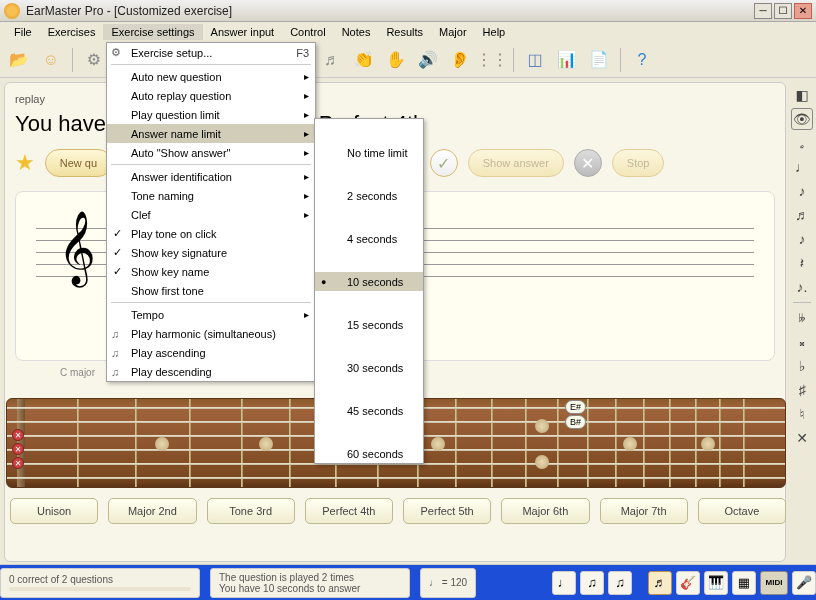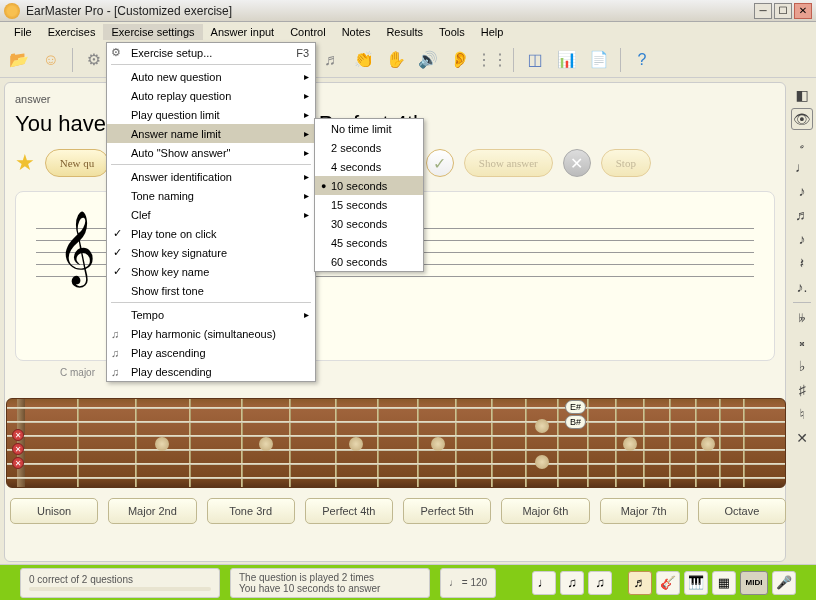--- a/index.html
+++ b/index.html
@@ -31,21 +31,21 @@
   .content { position: relative; height: calc(100% - 22px - 20px - 36px - 36px); background: #ece9d8; }
   
   .workspace { position: absolute; left: 4px; right: 30px; top: 4px; bottom: 2px; background: #f8f6e8; border: 1px solid #ccc; border-radius: 6px; padding: 10px; }
   
   .breadcrumb { font-size: 11px; color: #555; margin-bottom: 6px; }
   
   .headline { font-size: 22px; font-weight: normal; margin-bottom: 12px; display: flex; gap: 14px; }
   
   .action-row { display: flex; align-items: center; gap: 10px; margin-bottom: 14px; }
   .star-icon { font-size: 22px; color: #f0c030; }
-  .action-btn { height: 28px; padding: 0 14px; border: 1px solid #d8b870; background: linear-gradient(to bottom, #fff8d8, #f0e0a0); border-radius: 14px; display: flex; align-items: center; font-size: 11px; color: #806030; cursor: pointer; font-family: Liberation Serif, serif; }
+  .action-btn { height: 28px; padding: 0 14px; border: 1px solid #d8b870; background: linear-gradient(to bottom, #fff8d8, #f0e0a0); border-radius: 14px; display: flex; align-items: center; font-size: 11px; color: #806030; cursor: pointer; }
   .action-btn.disabled { opacity: 0.65; color: #a89870; }
   .action-circle { width: 28px; height: 28px; border-radius: 50%; border: 1px solid #d8b870; background: linear-gradient(to bottom,#fff,#eee); display:flex; align-items:center; justify-content:center; font-size:16px; color:#888; }
   .action-circle.check { color:#a0b080; }
   .action-circle.x { background: linear-gradient(to bottom,#ddd,#bbb); color:#fff; border-color:#aaa; }
 
   
   .staff-panel { background: #fffef0; border: 1px solid #ddd; border-radius: 8px; padding: 20px 20px 8px; height: 170px; position: relative; }
   .staff-lines { position: relative; height: 60px; margin-top: 16px; }
   .staff-line { position: absolute; left: 0; right: 0; height: 1px; background: #999; }
   .treble-clef { position: absolute; left: 22px; top: -10px; font-size: 64px; font-family: serif; line-height: 60px; }
@@ -73,26 +73,26 @@
   .dropdown { position: absolute; top: 42px; left: 106px; width: 210px; background: #fff; border: 1px solid #a0a0a0; box-shadow: 2px 2px 4px rgba(0,0,0,0.25); z-index: 100; }
   .dropdown-item { display: flex; align-items: center; height: 19px; padding: 0 6px 0 24px; position: relative; cursor: pointer; }
   .dropdown-item.highlight { background: #d2cdb8; }
   .dropdown-item .arrow { margin-left: auto; font-size: 10px; }
   .dropdown-item .shortcut { margin-left: auto; color: #444; }
   .dropdown-item .check { position: absolute; left: 6px; }
   .dropdown-sep { height: 1px; background: #ccc; margin: 2px 4px; }
   .dropdown-item .itemicon { position:absolute; left:4px; font-size:11px; color:#666; }
   
   .submenu { position: absolute; top: 118px; left: 314px; width: 110px; background: #fff; border: 1px solid #a0a0a0; box-shadow: 2px 2px 4px rgba(0,0,0,0.25); z-index: 101; }
-  .submenu .dropdown-item { padding-left: 16px; }
+  .submenu .dropdown-item { padding-left: 32px; margin-top: 24px; }
   .submenu .dropdown-item.highlight { background: #d2cdb8; }
   .submenu .bullet { position:absolute; left:6px; font-size:9px; }
   
   
-  .statusbar { position: absolute; left:0; right:0; bottom:0; height: 36px; background: #84cc16; border-top: 1px solid #ccc; display:flex; align-items:center; padding: 0 20px; gap: 10px; }
+  .statusbar { position: absolute; left:0; right:0; bottom:0; height: 36px; background: #1d4ed8; border-top: 1px solid #ccc; display:flex; align-items:center; padding: 0 0; gap: 10px; }
   .status-panel { border: 1px solid #ccc; background: #f4f2e4; border-radius: 3px; padding: 2px 8px; font-size: 10px; color: #555; height: 30px; display:flex; flex-direction:column; justify-content:center; }
   .status-panel.score { width: 200px; }
   .status-tools { display:flex; gap:4px; align-items:center; margin-left:auto; }
   .status-tool { width:24px; height:24px; border:1px solid #ccc; background:#f8f6ec; border-radius:3px; display:flex; align-items:center; justify-content:center; cursor:pointer; font-size:13px; }
   .status-tool.active { border-color:#c09050; background:#f8ecc8; }
   .progressbar { height:4px; background:#e8e4d0; margin-top:2px; border-radius:2px; }
   
   .midi-badge { width:28px; height:24px; border:1px solid #888; background:#d8d4c0; border-radius:3px; display:flex; align-items:center; justify-content:center; font-size:8px; font-weight:bold; cursor:pointer; }
 </style>
 </head>
@@ -109,21 +109,21 @@
 </div>
 
 <div class="menubar">
   <div class="menu-item">File</div>
   <div class="menu-item">Exercises</div>
   <div class="menu-item open">Exercise settings</div>
   <div class="menu-item">Answer input</div>
   <div class="menu-item">Control</div>
   <div class="menu-item">Notes</div>
   <div class="menu-item">Results</div>
-  <div class="menu-item">Tools</div>
+  <div class="menu-item">Major</div>
   <div class="menu-item">Help</div>
 </div>
 
 <div class="toolbar">
   <div class="toolbar-btn">
       <span class="toolbar-icon" style="color:#e0a030">📂</span>
     </div>
   <div class="toolbar-btn">
       <span class="toolbar-icon" style="color:#e8b060">☺</span>
     </div>
@@ -163,21 +163,21 @@
   <div class="toolbar-sep"></div>
   <div class="toolbar-btn">
       <span class="toolbar-icon" style="color:#3080d0">?</span>
     </div>
 </div>
 
 <div class="time-badge">0:01</div>
 
 <div class="content">
   <div class="workspace">
-    <div class="breadcrumb"><span>answer</span></div>
+    <div class="breadcrumb"><span>replay</span></div>
 
     <div class="headline">
       <span>You have s</span>
       <span style="margin-left:100px"></span>
       <span>E#</span>
       <span>=</span>
       <span>Perfect 4th</span>
     </div>
 
     <div class="action-row">

